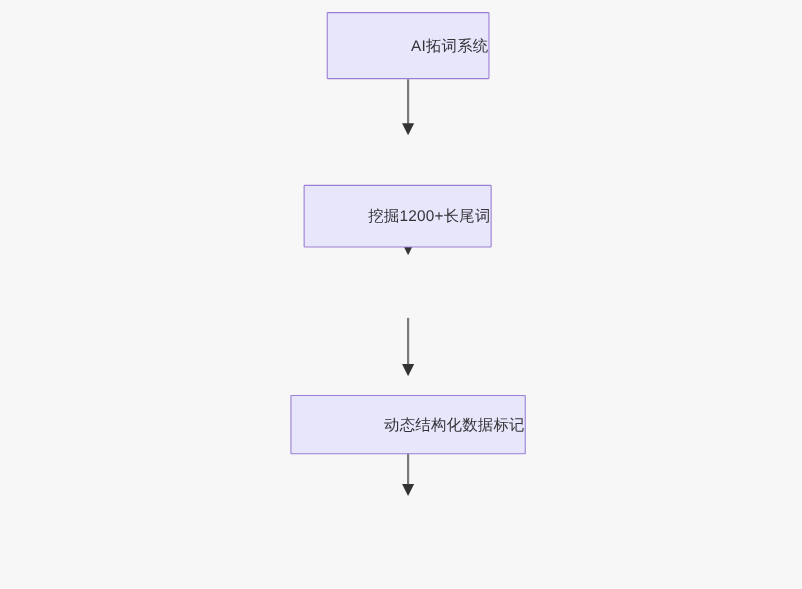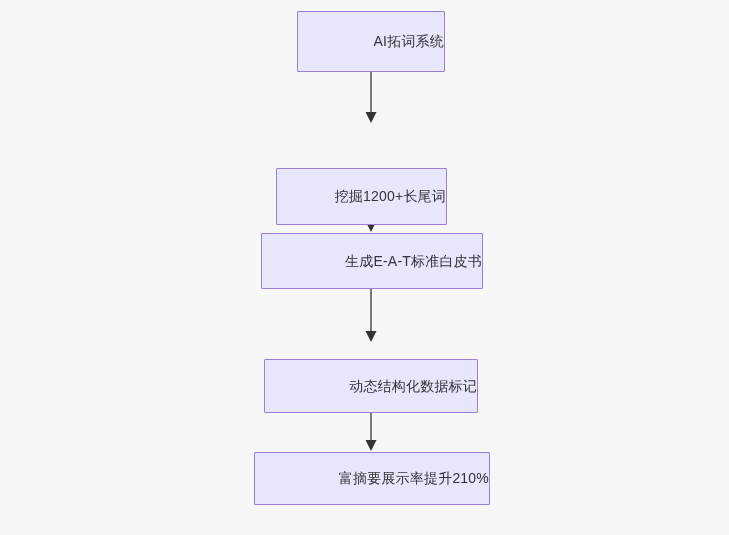--- a/index.html
+++ b/index.html
@@ -78,25 +78,19 @@
   </svg>
 
   <div class="node" id="box-node-1" style="left: 297px; top: 11px; width: 148px; height: 61px; background: rgb(232, 230, 251); border-color: rgb(155, 127, 212); color: rgb(51, 51, 56);">
     <span class="node-label">AI拓词系统</span>
   </div>
 
   <div class="node" id="box-node-2" style="left: 276px; top: 124px; width: 171px; height: 57px; background: rgb(232, 230, 251); border-color: rgb(155, 127, 212); color: rgb(51, 51, 56); margin-top: 44px;">
     <span class="node-label">挖掘1200+长尾词</span>
   </div>
 
-  <div class="node" id="box-node-3" style="left: 261px; top: 233px; width: 222px; height: 56px; background: rgb(232, 230, 251); border-color: rgb(155, 127, 212); color: rgb(51, 51, 56);">
-    <span class="node-label">生成E-A-T标准白皮书</span>
-  </div>
 
   <div class="node" id="box-node-4" style="left: 264px; top: 359px; width: 214px; height: 54px; background: rgb(232, 230, 251); border-color: rgb(155, 127, 212); color: rgb(51, 51, 56);">
     <span class="node-label">动态结构化数据标记</span>
   </div>
 
-  <div class="node" id="box-node-5" style="left: 254px; top: 452px; width: 236px; height: 53px; background: rgb(232, 230, 251); border-color: rgb(155, 127, 212); color: rgb(51, 51, 56);">
-    <span class="node-label">富摘要展示率提升210%</span>
-  </div>
 
 </div>
 
 </body></html>

